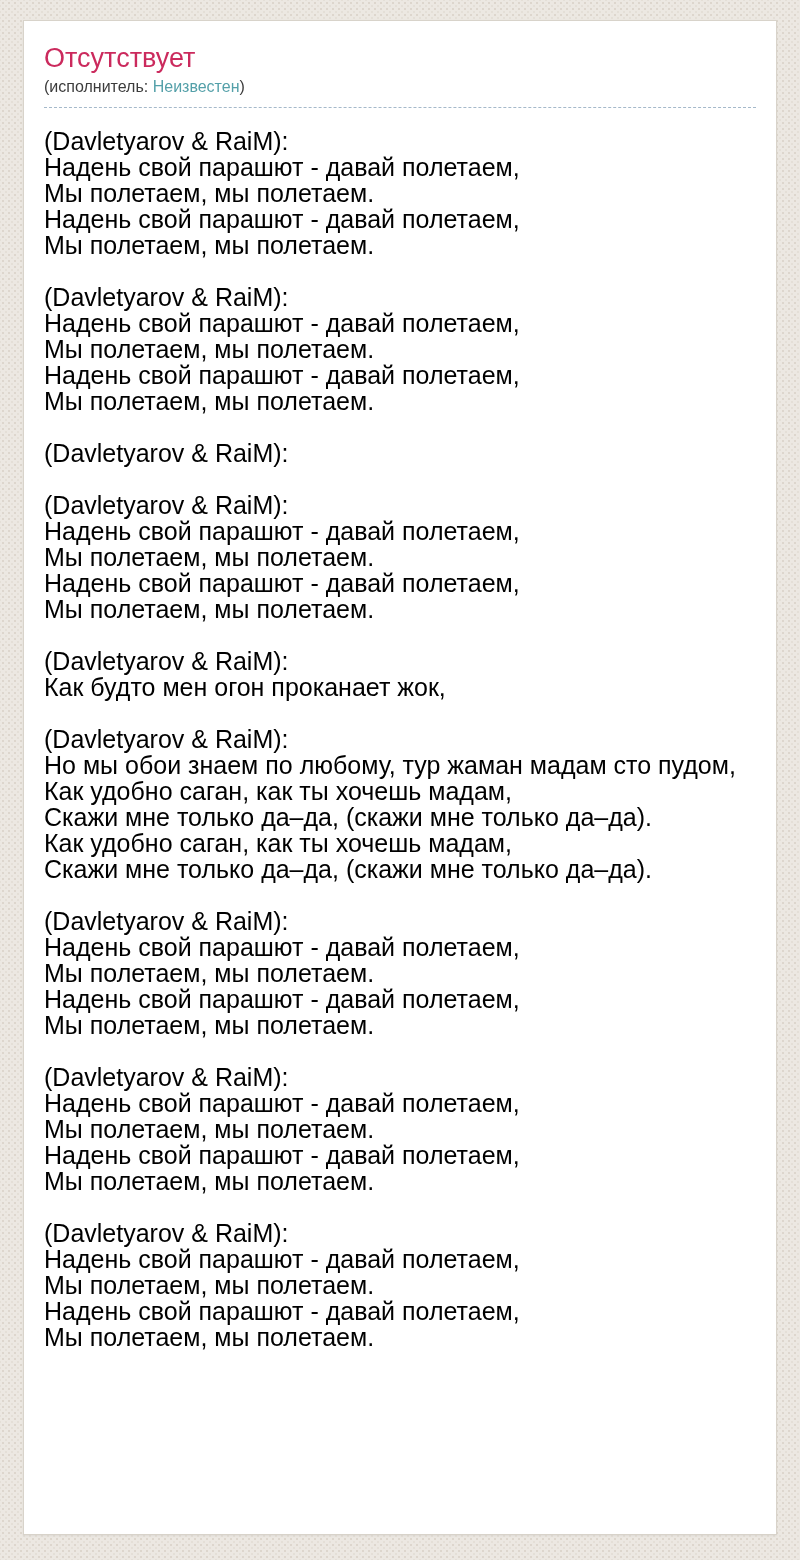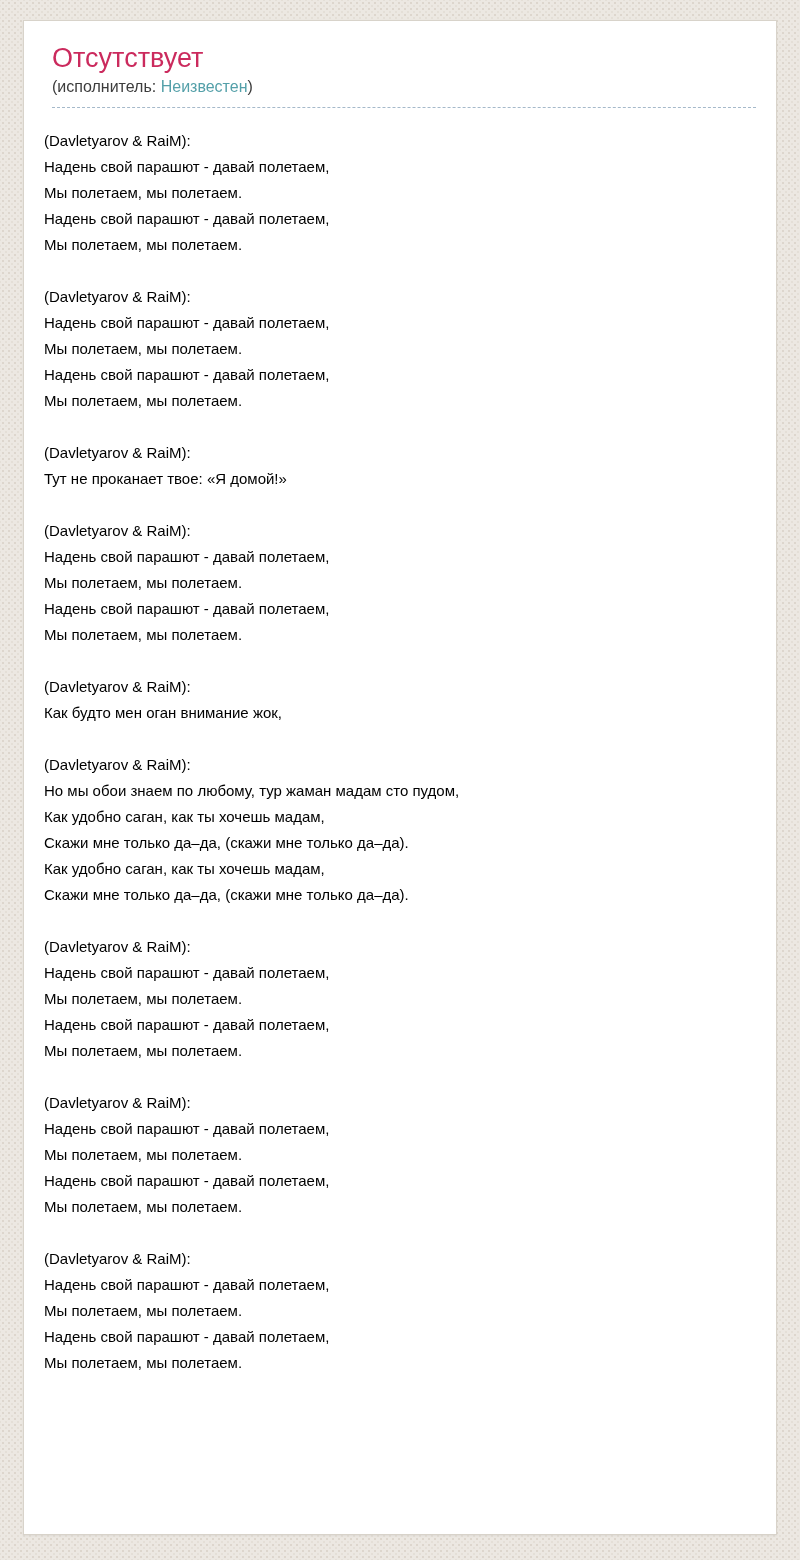--- a/index.html
+++ b/index.html
@@ -25,21 +25,20 @@
     margin: 20px auto 25px auto;
     background: #ffffff;
     border: 1px solid #d8d3ca;
     box-shadow: 0 1px 2px rgba(0,0,0,0.06);
     padding: 14px 20px 30px 20px;
   }
 
   .song-header {
     border-bottom: 1px dashed #a5b9ca;
     padding-bottom: 10px;
-    margin-left: 8px;
   }
 
   h1.song-title {
     color: #cb2a5d;
     font-size: 27px;
     font-weight: 400;
     line-height: 1.15;
     margin: 8px 0 3px 0;
   }
 
@@ -63,21 +62,21 @@
 
   .stanza {
     margin-bottom: 26px;
   }
 
   .stanza:last-child {
     margin-bottom: 0;
   }
 
   .lyric-line {
-    font-size: 15px;
+    font-size: 25px;
     line-height: 26px;
     white-space: pre-wrap;
   }
 </style>
 </head>
 <body>
 
 <div class="card">
 
   <div class="song-header">
@@ -95,32 +94,31 @@
       </div>
       <div class="stanza">
         <div class="lyric-line">(Davletyarov &amp; RaiM):</div>
         <div class="lyric-line">Надень свой парашют - давай полетаем,</div>
         <div class="lyric-line">Мы полетаем, мы полетаем.</div>
         <div class="lyric-line">Надень свой парашют - давай полетаем,</div>
         <div class="lyric-line">Мы полетаем, мы полетаем.</div>
       </div>
       <div class="stanza">
         <div class="lyric-line">(Davletyarov &amp; RaiM):</div>
-        <div class="lyric-line">Тут не проканает твое: «Я домой!»</div>
       </div>
       <div class="stanza">
         <div class="lyric-line">(Davletyarov &amp; RaiM):</div>
         <div class="lyric-line">Надень свой парашют - давай полетаем,</div>
         <div class="lyric-line">Мы полетаем, мы полетаем.</div>
         <div class="lyric-line">Надень свой парашют - давай полетаем,</div>
         <div class="lyric-line">Мы полетаем, мы полетаем.</div>
       </div>
       <div class="stanza">
         <div class="lyric-line">(Davletyarov &amp; RaiM):</div>
-        <div class="lyric-line">Как будто мен оган внимание жок,</div>
+        <div class="lyric-line">Как будто мен огон проканает жок,</div>
       </div>
       <div class="stanza">
         <div class="lyric-line">(Davletyarov &amp; RaiM):</div>
         <div class="lyric-line">Но мы обои знаем по любому, тур жаман мадам сто пудом,</div>
         <div class="lyric-line">Как удобно саган, как ты хочешь мадам,</div>
         <div class="lyric-line">Скажи мне только да–да, (скажи мне только да–да).</div>
         <div class="lyric-line">Как удобно саган, как ты хочешь мадам,</div>
         <div class="lyric-line">Скажи мне только да–да, (скажи мне только да–да).</div>
       </div>
       <div class="stanza">

